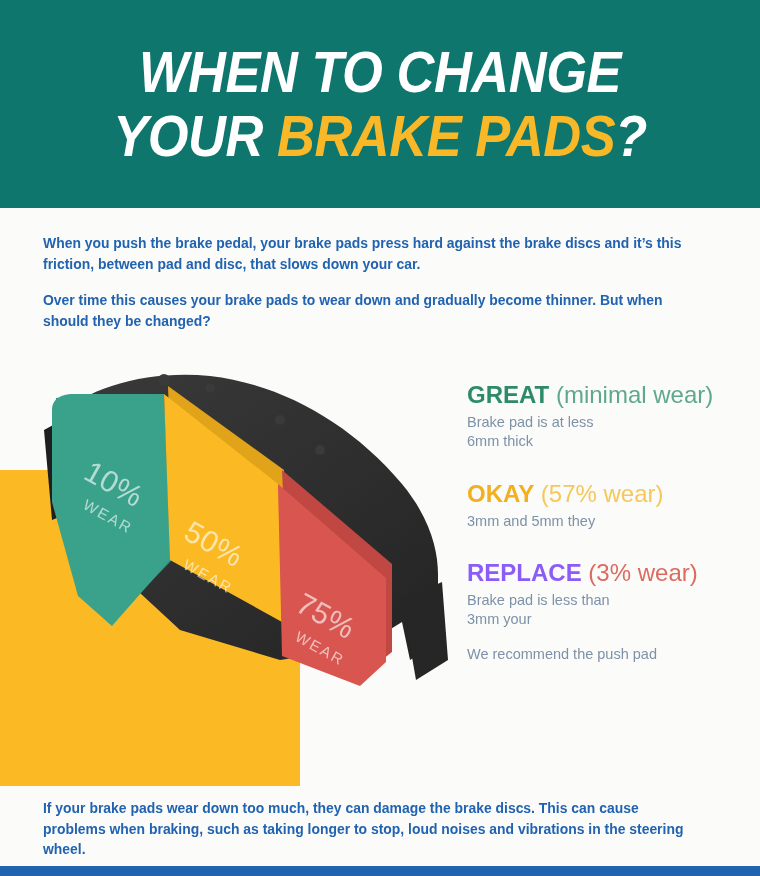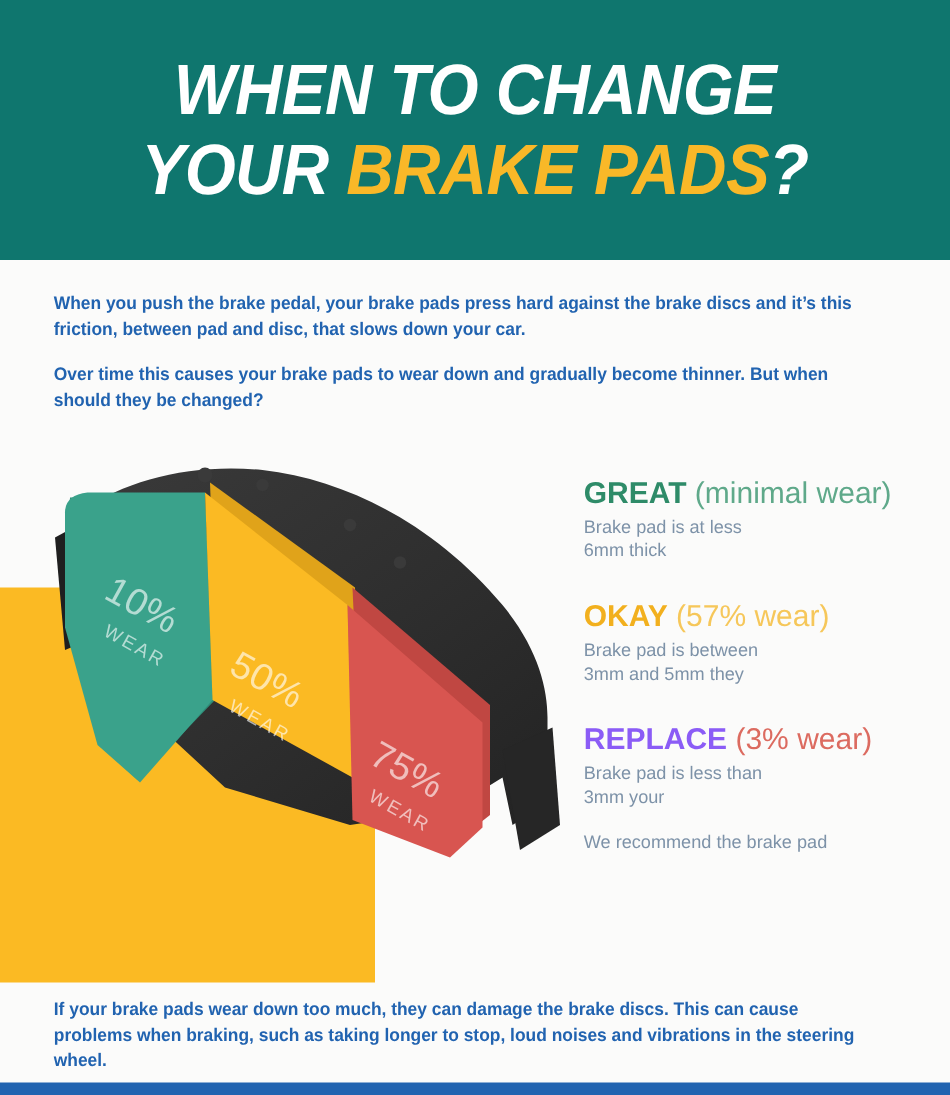--- a/index.html
+++ b/index.html
@@ -171,32 +171,31 @@
       </p>
       <p class="legend-body">Brake pad is at less</p>
       <p class="legend-body">6mm thick</p>
     </div>
 
     <div class="legend-block">
       <p class="legend-head">
         <span class="kw y-kw">OKAY</span>
         <span class="qual y-q">(57% wear)</span>
       </p>
-      <p class="legend-body">Brake pad is between</p>
       <p class="legend-body">3mm and 5mm they</p>
     </div>
 
     <div class="legend-block">
       <p class="legend-head">
         <span class="kw r-kw">REPLACE</span>
         <span class="qual r-q">(3% wear)</span>
       </p>
       <p class="legend-body">Brake pad is less than</p>
       <p class="legend-body">3mm your</p>
-      <p class="legend-note">We recommend the brake pad</p>
+      <p class="legend-note">We recommend the push pad</p>
     </div>
 
   </div>
 
   <div class="footnote">
     <p>If your brake pads wear down too much, they can damage the brake discs. This can cause problems when braking, such as taking longer to stop, loud noises and vibrations in the steering wheel.</p>
   </div>
 
   <div class="bottom-bar"></div>
 

